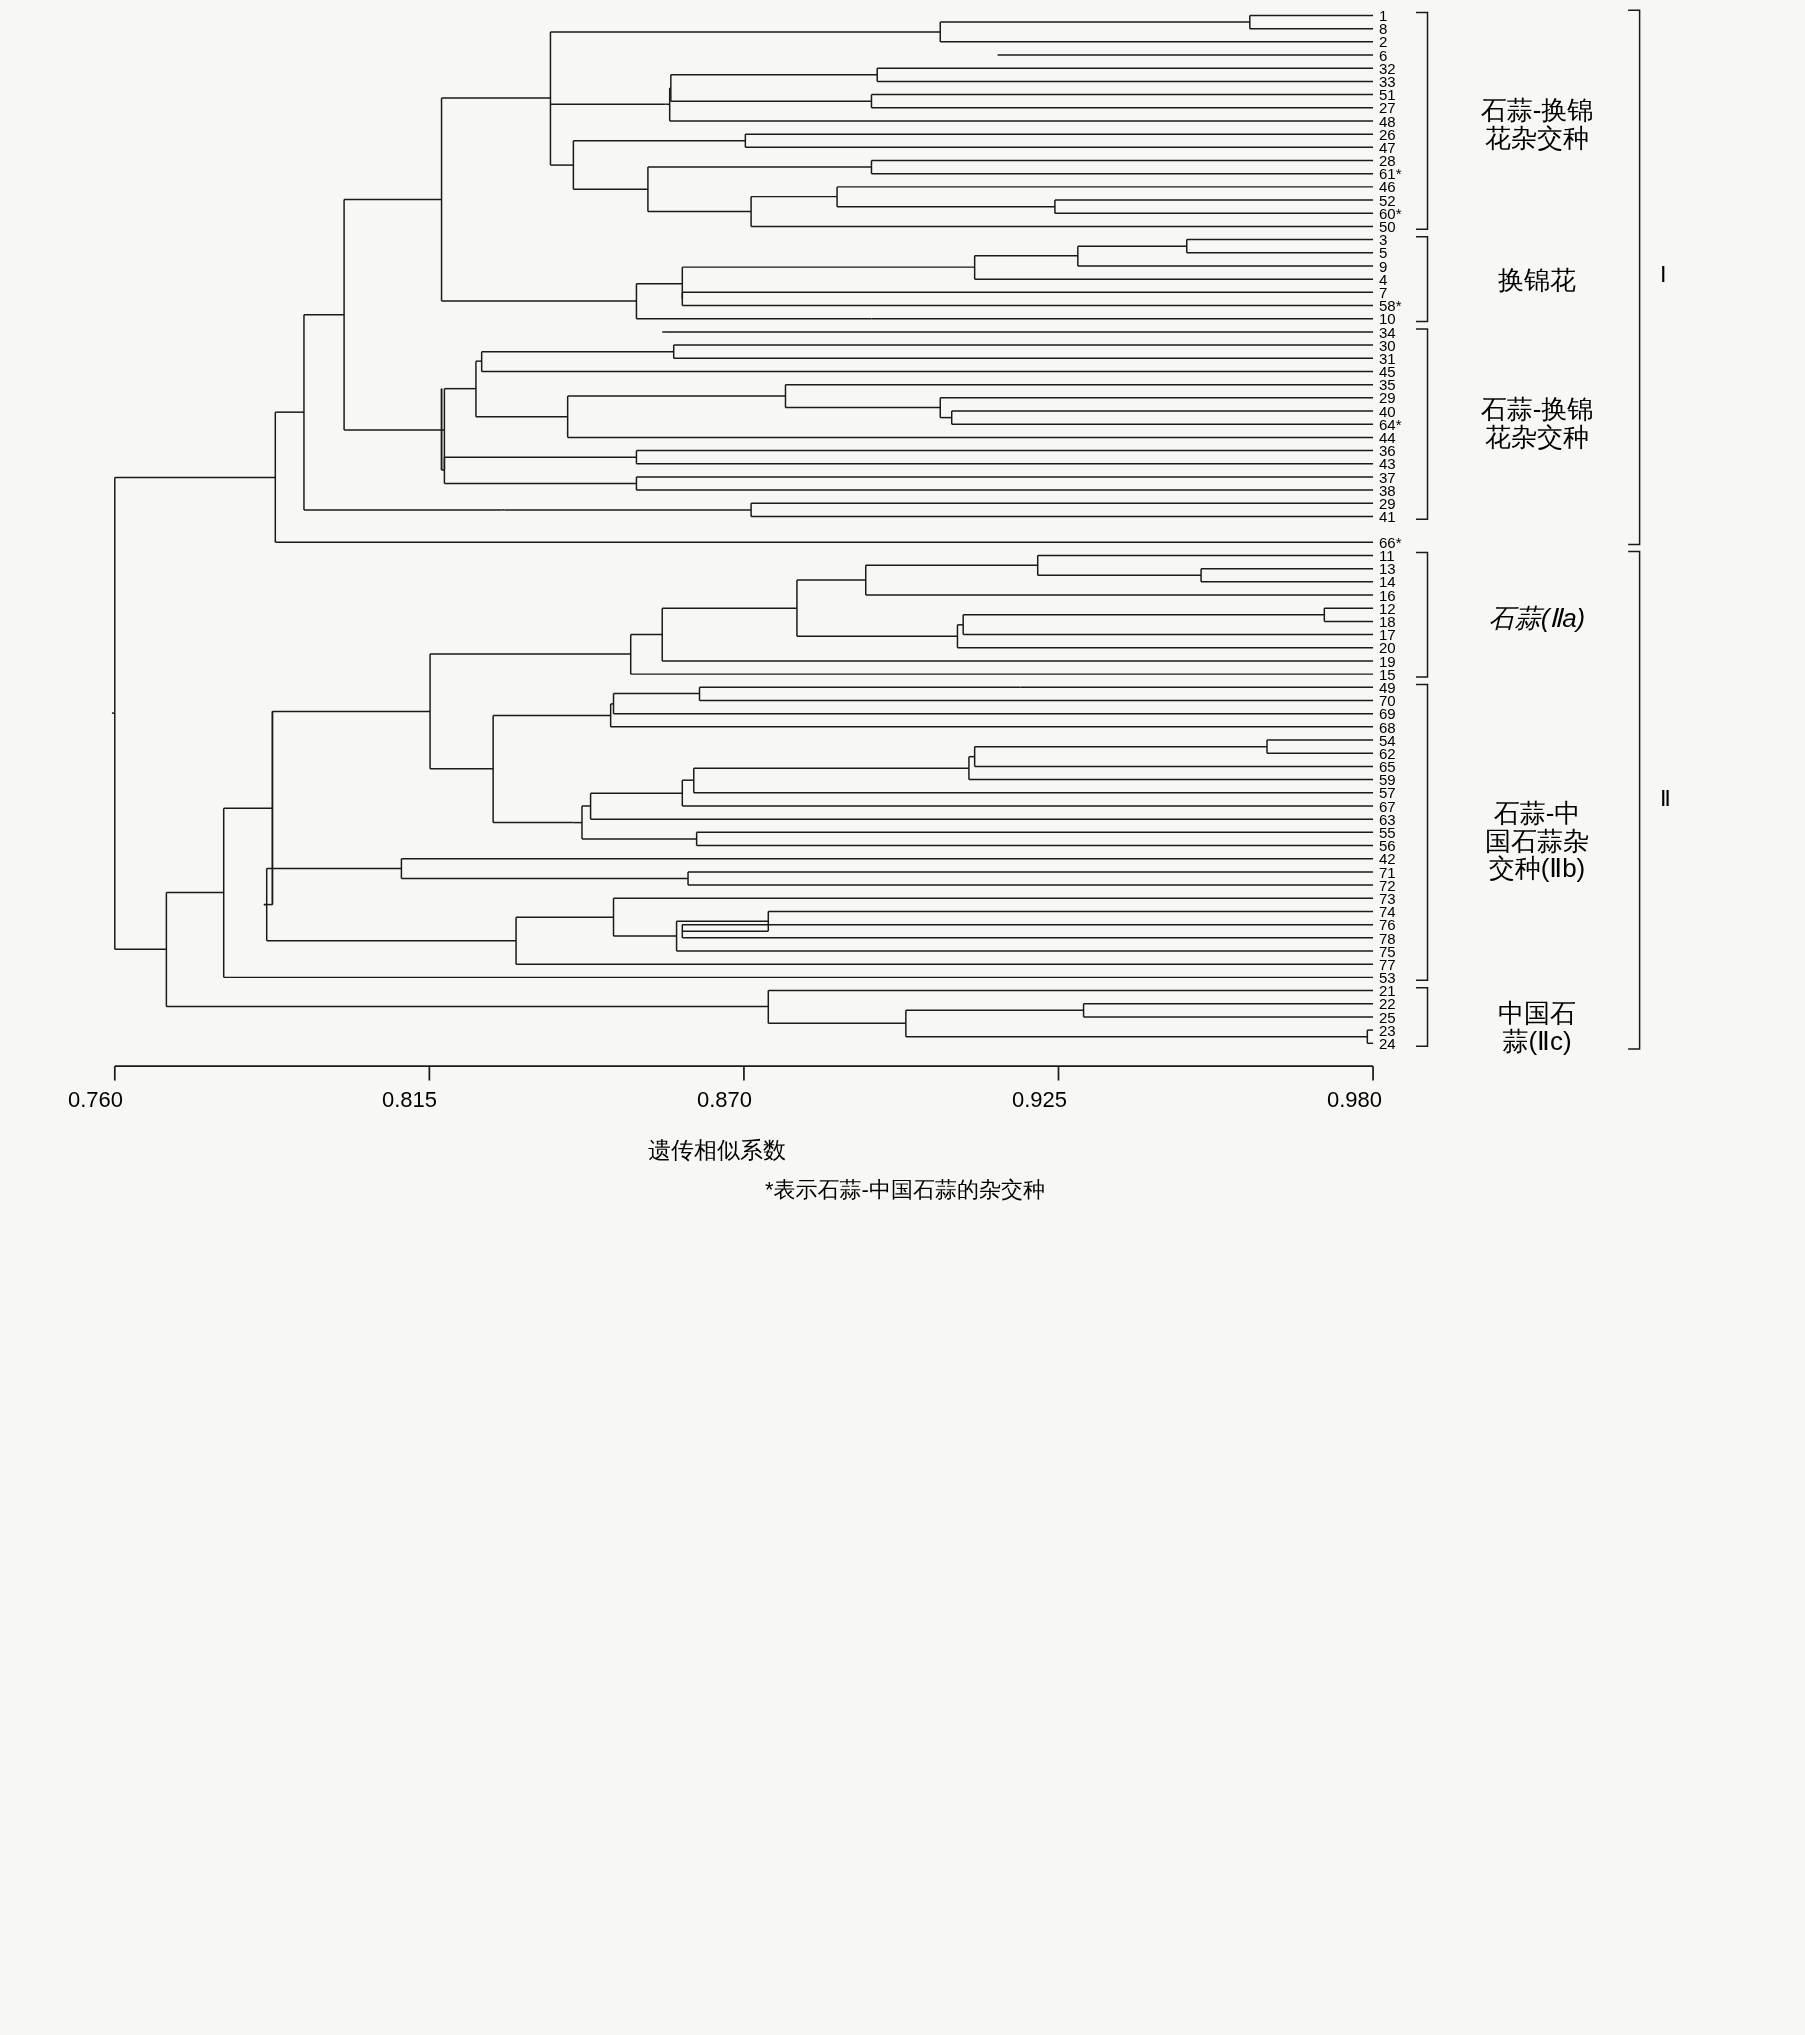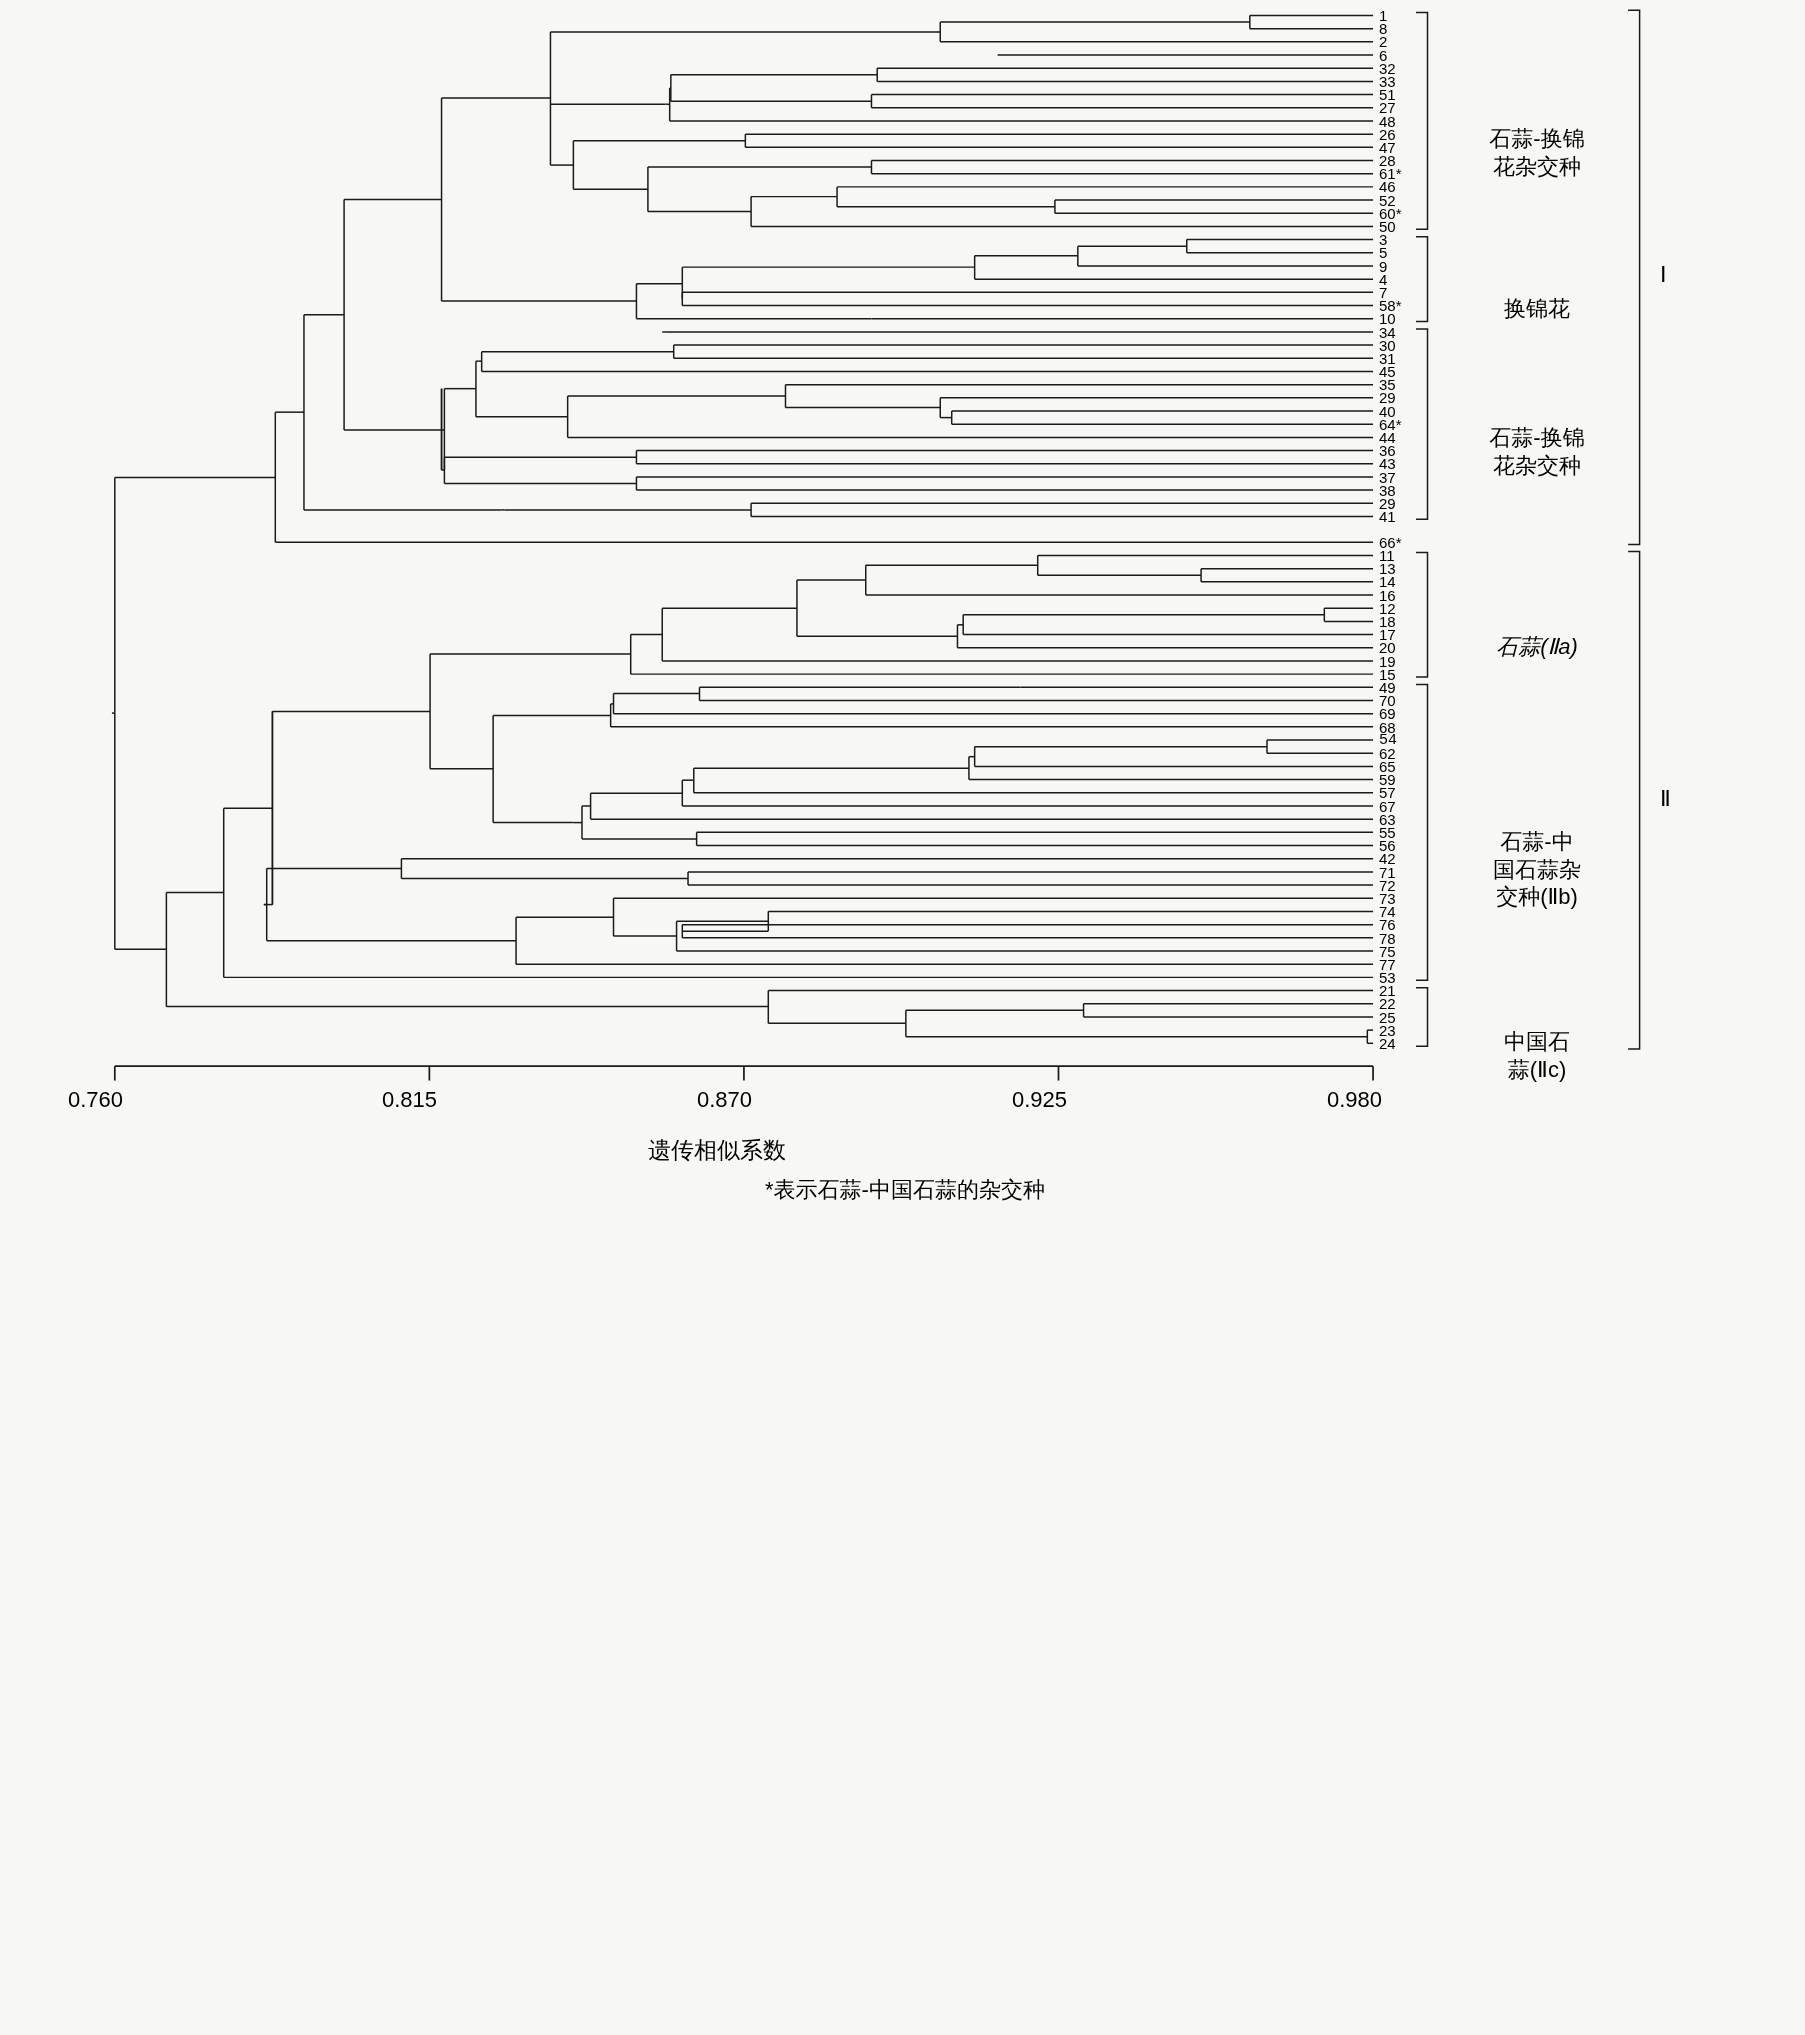--- a/index.html
+++ b/index.html
@@ -1,21 +1,21 @@
 <!DOCTYPE html>
 <html style="font-size:9.2px"><head>
 <meta charset="utf-8">
 <style>
   html,body{margin:0;padding:0;background:#f7f7f5;}
   body{width:1806px;height:2035px;font-family:"Liberation Sans",sans-serif;color:#000;}
   #stage{position:relative;width:1806px;height:2035px;overflow:hidden;}
   svg{position:absolute;left:0;top:0;}
   .leaf-lbl{position:absolute;font-size:15px;line-height:15px;text-align:left;white-space:nowrap;}
   .tick-lbl{position:absolute;font-size:22px;line-height:22px;white-space:nowrap;}
-  .group-lbl{position:absolute;font-size:22px;line-height:27.5px;text-align:center;white-space:nowrap;margin-top:28px;}
+  .group-lbl{position:absolute;font-size:26px;line-height:27.5px;text-align:center;white-space:nowrap;}
   .roman-lbl{position:absolute;font-size:22px;line-height:22px;white-space:nowrap;}
   .axis-title{position:absolute;font-size:23px;line-height:25px;white-space:nowrap;}
   .note{position:absolute;font-size:22px;line-height:24px;white-space:nowrap;}
 </style>
 </head>
 <body>
 
 <div id="stage">
 
   <svg width="1806" height="2035" viewBox="0 0 3150 3550">
@@ -409,21 +409,21 @@
   <div class="leaf-lbl" style="left:1379px;top:601px;">12</div>
   <div class="leaf-lbl" style="left:1379px;top:614px;">18</div>
   <div class="leaf-lbl" style="left:1379px;top:627px;">17</div>
   <div class="leaf-lbl" style="left:1379px;top:640px;">20</div>
   <div class="leaf-lbl" style="left:1379px;top:654px;">19</div>
   <div class="leaf-lbl" style="left:1379px;top:667px;">15</div>
   <div class="leaf-lbl" style="left:1379px;top:680px;">49</div>
   <div class="leaf-lbl" style="left:1379px;top:693px;">70</div>
   <div class="leaf-lbl" style="left:1379px;top:706px;">69</div>
   <div class="leaf-lbl" style="left:1379px;top:720px;">68</div>
-  <div class="leaf-lbl" style="left:1379px;top:733px;font-family:Liberation Mono, monospace;">54</div>
+  <div class="leaf-lbl" style="left:1379px;top:733px;">54</div>
   <div class="leaf-lbl" style="left:1379px;top:746px;">62</div>
   <div class="leaf-lbl" style="left:1379px;top:759px;">65</div>
   <div class="leaf-lbl" style="left:1379px;top:772px;">59</div>
   <div class="leaf-lbl" style="left:1379px;top:785px;">57</div>
   <div class="leaf-lbl" style="left:1379px;top:799px;">67</div>
   <div class="leaf-lbl" style="left:1379px;top:812px;">63</div>
   <div class="leaf-lbl" style="left:1379px;top:825px;">55</div>
   <div class="leaf-lbl" style="left:1379px;top:838px;">56</div>
   <div class="leaf-lbl" style="left:1379px;top:851px;">42</div>
   <div class="leaf-lbl" style="left:1379px;top:865px;">71</div>

